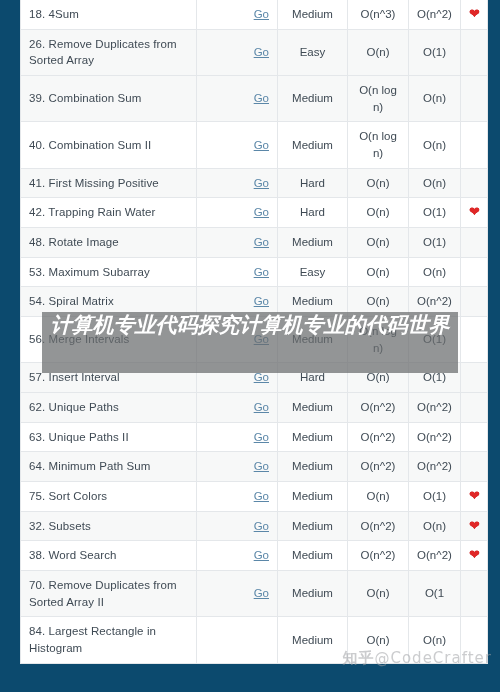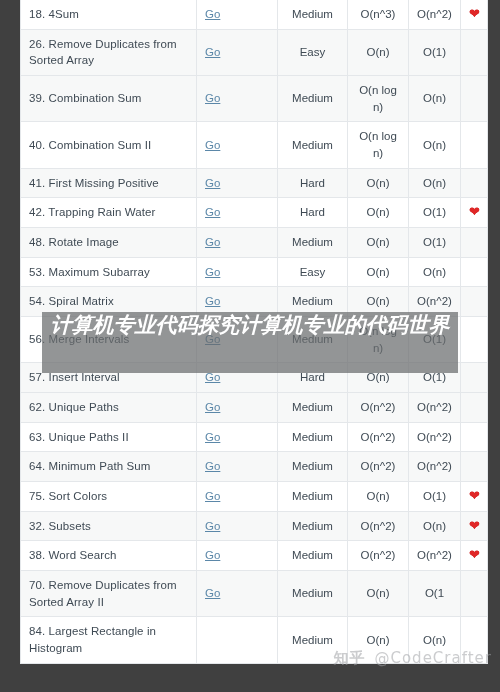--- a/index.html
+++ b/index.html
@@ -14,21 +14,21 @@
     overflow: hidden;
     font-family: "Liberation Sans", "DejaVu Sans", sans-serif;
   }
 
   #page {
     position: absolute;
     left: 0;
     top: 0;
     width: 500px;
     height: 692px;
-    background: #404040;
+    background: #0c4a6e;
     overflow: hidden;
   }
 
   
   .table-wrap {
     position: absolute;
     left: 20px;
     top: -1px;
     width: 467px;
   }
@@ -60,21 +60,21 @@
   table.problems tr.alt td {
     background: #f7f8f8;
   }
 
   td.name {
     text-align: left;
     color: #3f4a54;
     letter-spacing: 0.1px;
   }
   td.go {
-    text-align: left;
+    text-align: right;
     padding: 6px 4px;
   }
   td.diff, td.time, td.space {
     text-align: center;
     color: #3f4a54;
   }
   td.fav {
     text-align: center;
     padding: 4px 2px;
   }
@@ -127,21 +127,21 @@
     position: absolute;
     right: 8px;
     bottom: 24px;
     color: rgba(160, 163, 166, 0.55);
     font-size: 15px;
     font-family: "DejaVu Sans", "Liberation Sans", sans-serif;
     letter-spacing: 1px;
     white-space: nowrap;
     pointer-events: none;
   }
-  .watermark .wm-logo { font-weight: bold; margin-right: 9px; }
+  .watermark .wm-logo { font-weight: bold; margin-right: 0; }
   .watermark .wm-handle { font-weight: normal; }
 </style>
 </head>
 <body>
 
 <div id="page">
 
   <div class="table-wrap">
     <table class="problems">
       <colgroup>

